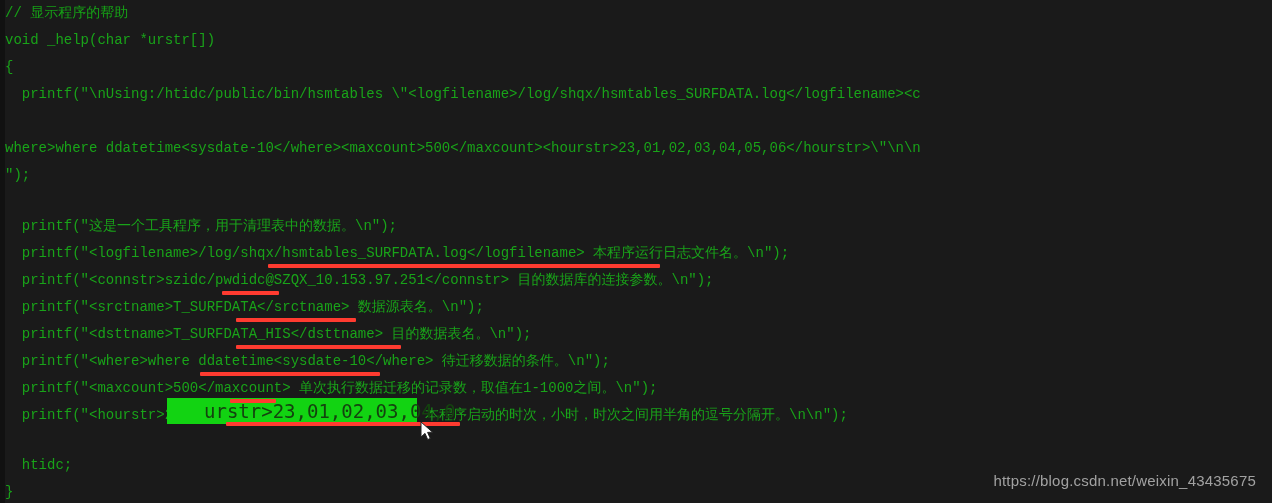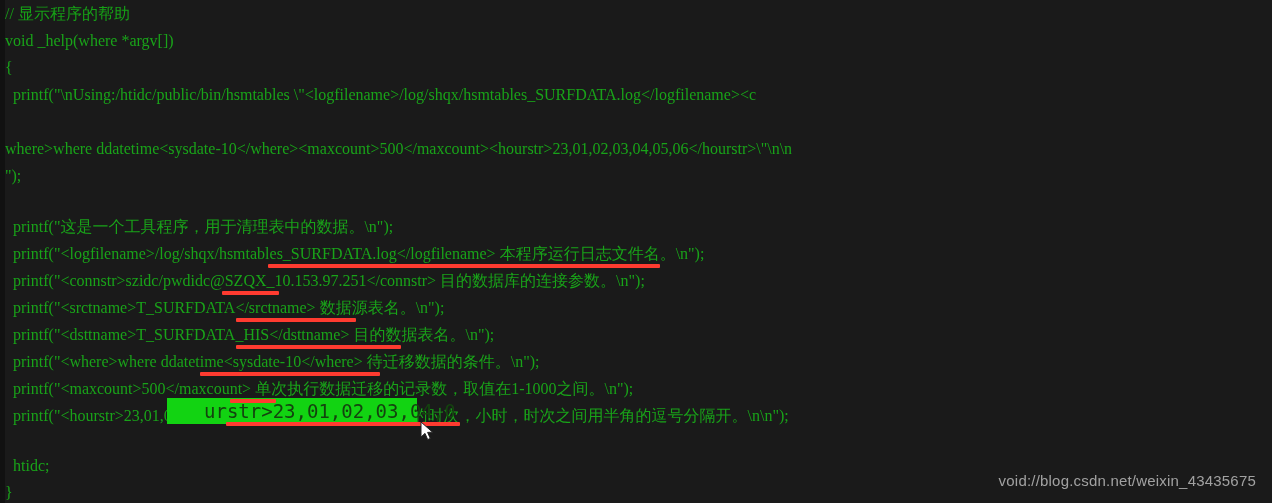--- a/index.html
+++ b/index.html
@@ -43,22 +43,22 @@
     height: 503px;
     z-index: 2;
   }
 
   .code-line {
     position: absolute;
     left: 5px;
     height: 27px;
     line-height: 27px;
     white-space: pre;
-    font-family: Liberation Serif, serif;
-    font-size: 16px;
+    font-family: Liberation Mono, monospace;
+    font-size: 14px;
     letter-spacing: 0px;
     color: #19a319;
     z-index: 3;
   }
 
   .code-line.comment { color: #16a016; }
 
   
   .underline {
     position: absolute;
@@ -110,21 +110,21 @@
 </head>
 <body>
 
 <div id="editor">
 
   <div id="gutter-strip"></div>
 
   <div id="code-area">
 
   <div class="code-line comment" style="top: 0px;">// 显示程序的帮助</div>
-      <div class="code-line" style="top: 27px;">void _help(where *argv[])</div>
+      <div class="code-line" style="top: 27px;">void _help(char *urstr[])</div>
       <div class="code-line" style="top: 54px;">{</div>
       <div class="code-line" style="top: 81px;">  printf("\nUsing:/htidc/public/bin/hsmtables \"&lt;logfilename&gt;/log/shqx/hsmtables_SURFDATA.log&lt;/logfilename&gt;&lt;c</div>
       <div class="code-line" style="top: 135px; text-align: center;">where&gt;where ddatetime&lt;sysdate-10&lt;/where&gt;&lt;maxcount&gt;500&lt;/maxcount&gt;&lt;hourstr&gt;23,01,02,03,04,05,06&lt;/hourstr&gt;\"\n\n</div>
       <div class="code-line" style="top: 162px;">");</div>
       <div class="code-line" style="top: 189px;"></div>
       <div class="code-line" style="top: 213px;">  printf("这是一个工具程序，用于清理表中的数据。\n");</div>
       <div class="code-line" style="top: 240px;">  printf("&lt;logfilename&gt;/log/shqx/hsmtables_SURFDATA.log&lt;/logfilename&gt; 本程序运行日志文件名。\n");</div>
       <div class="code-line" style="top: 267px;">  printf("&lt;connstr&gt;szidc/pwdidc@SZQX_10.153.97.251&lt;/connstr&gt; 目的数据库的连接参数。\n");</div>
       <div class="code-line" style="top: 294px;">  printf("&lt;srctname&gt;T_SURFDATA&lt;/srctname&gt; 数据源表名。\n");</div>
       <div class="code-line" style="top: 321px;">  printf("&lt;dsttname&gt;T_SURFDATA_HIS&lt;/dsttname&gt; 目的数据表名。\n");</div>
@@ -133,21 +133,21 @@
       <div class="code-line" style="top: 402px;">  printf("&lt;hourstr&gt;23,01,02,03,04,05,06&lt;/hourstr&gt; 本程序启动的时次，小时，时次之间用半角的逗号分隔开。\n\n");</div>
       <div class="code-line" style="top: 429px;"></div>
       <div class="code-line" style="top: 452px;">  htidc;</div>
       <div class="code-line" style="top: 479px;">}</div>
     </div>
 
   <svg id="mouse-cursor" width="16" height="22" viewBox="0 0 16 22" style="left: 420px; top: 421px;">
     <path d="M1,1 L1,16 L5,12.4 L7.7,18.6 L10.3,17.4 L7.6,11.4 L12.6,11.2 Z" fill="#ffffff" stroke="#222222" stroke-width="1"></path>
   </svg>
 
-  <div id="watermark">void://blog.csdn.net/weixin_43435675</div>
+  <div id="watermark">https://blog.csdn.net/weixin_43435675</div>
 
 <div class="selection" style="left: 167px; top: 398px; width: 250px; height: 26px;"></div>
     <div class="sel-text" style="left: 167px; top: 398px; width: 250px; padding-left: 37px;">urstr&gt;23,01,02,03,04,0</div>
     <div class="underline" style="left: 268px; top: 264px; width: 392px;"></div>
     <div class="underline" style="left: 222px; top: 291px; width: 57px;"></div>
     <div class="underline" style="left: 236px; top: 318px; width: 120px;"></div>
     <div class="underline" style="left: 236px; top: 345px; width: 165px;"></div>
     <div class="underline" style="left: 200px; top: 372px; width: 180px;"></div>
     <div class="underline" style="left: 230px; top: 399px; width: 46px;"></div>
     <div class="underline" style="left: 226px; top: 422px; width: 234px;"></div>

